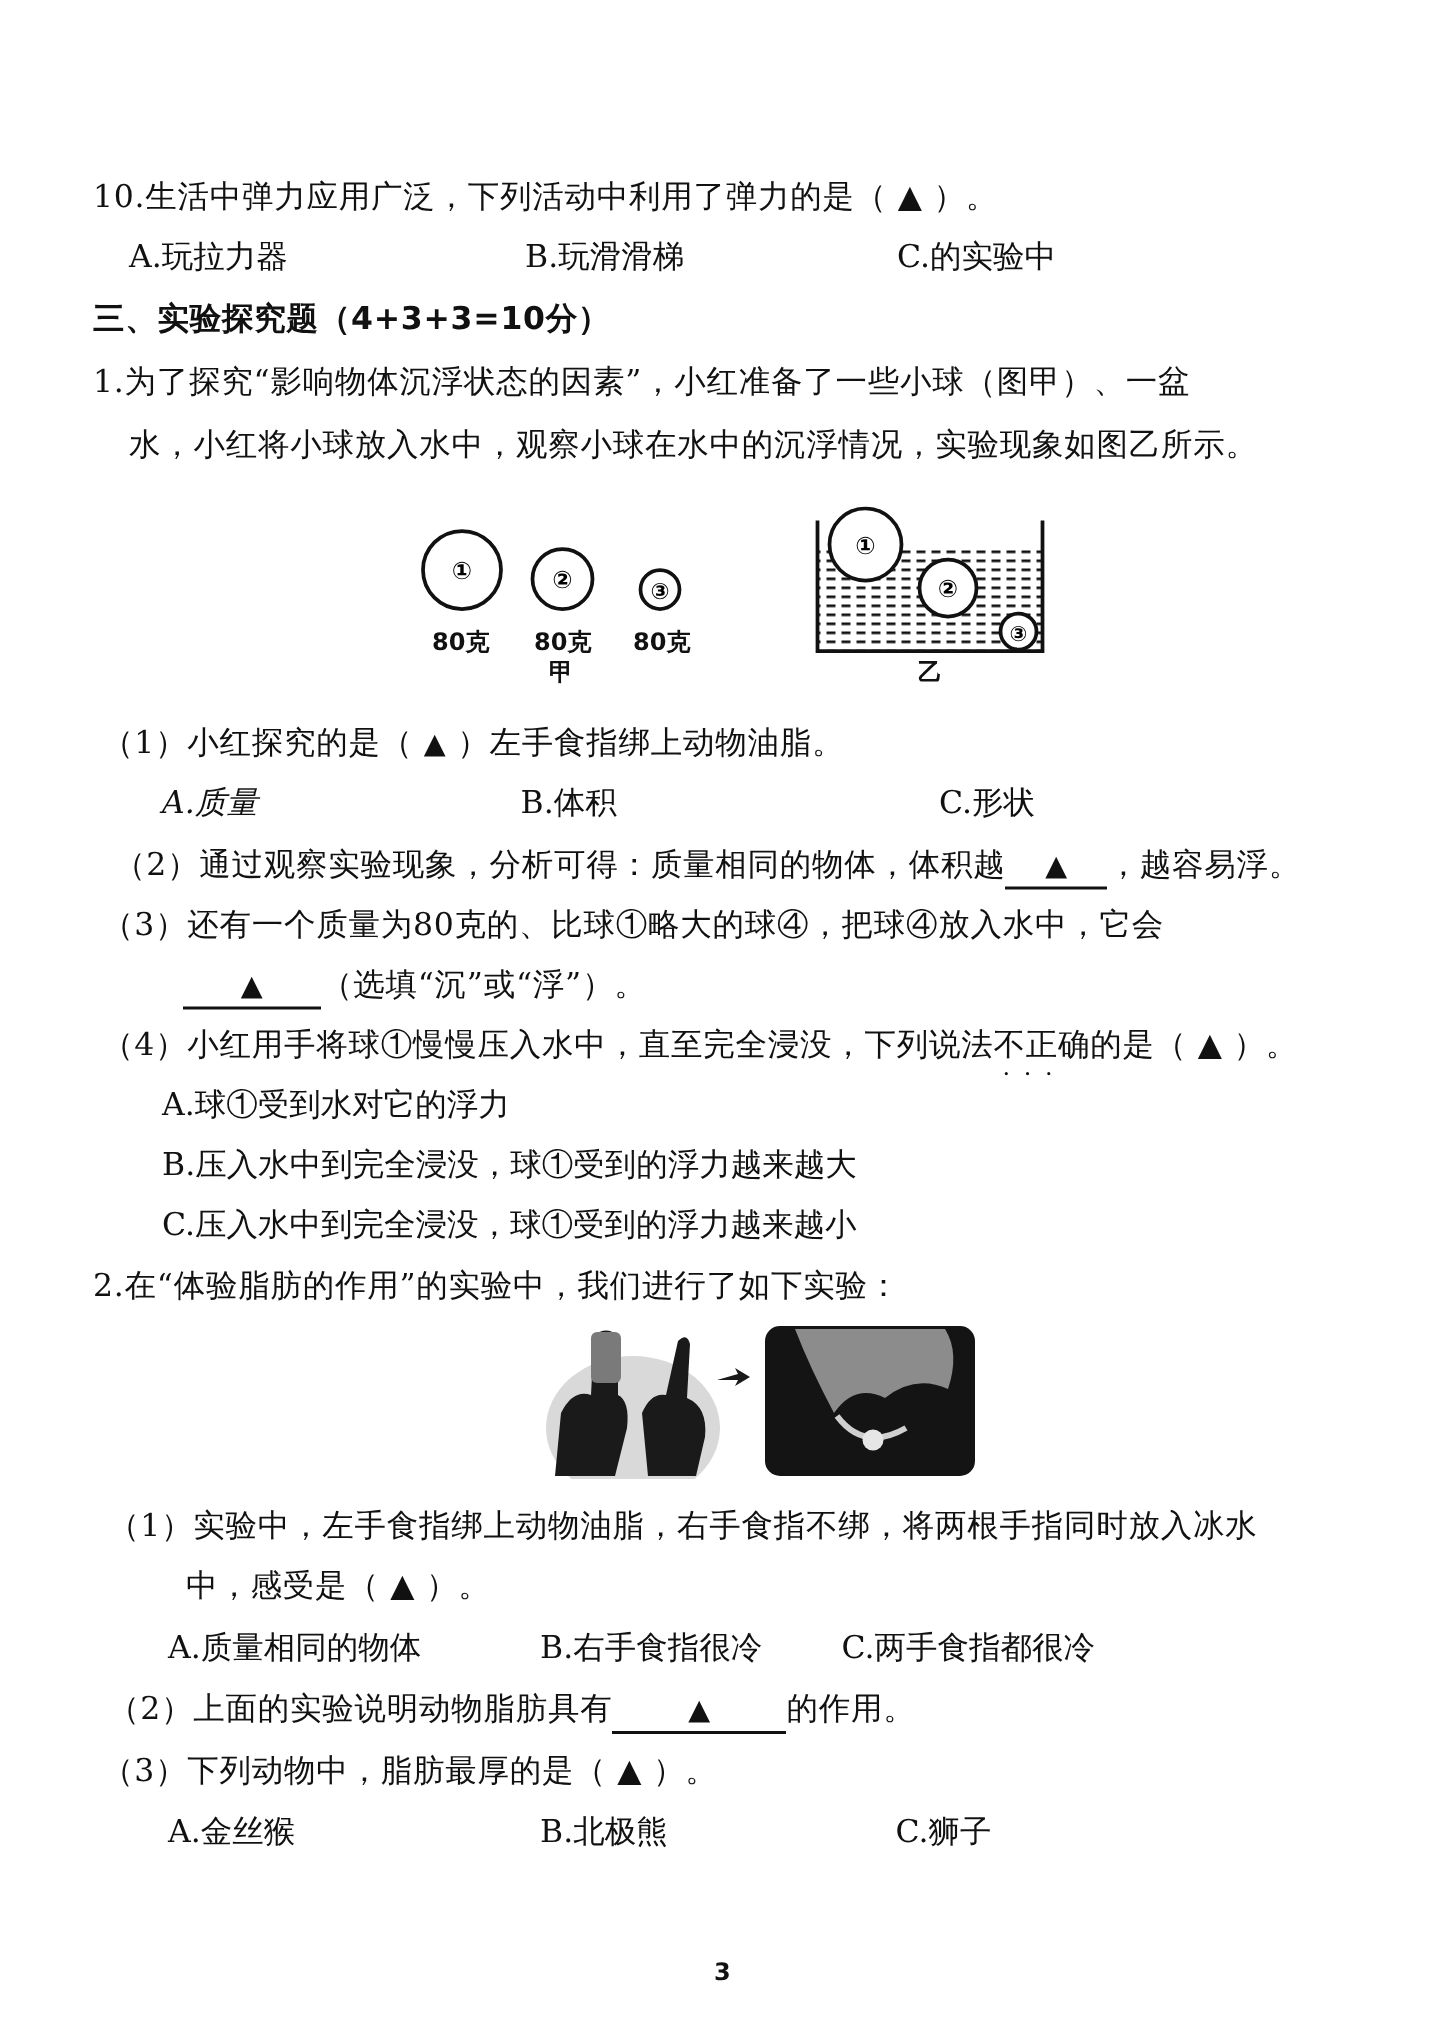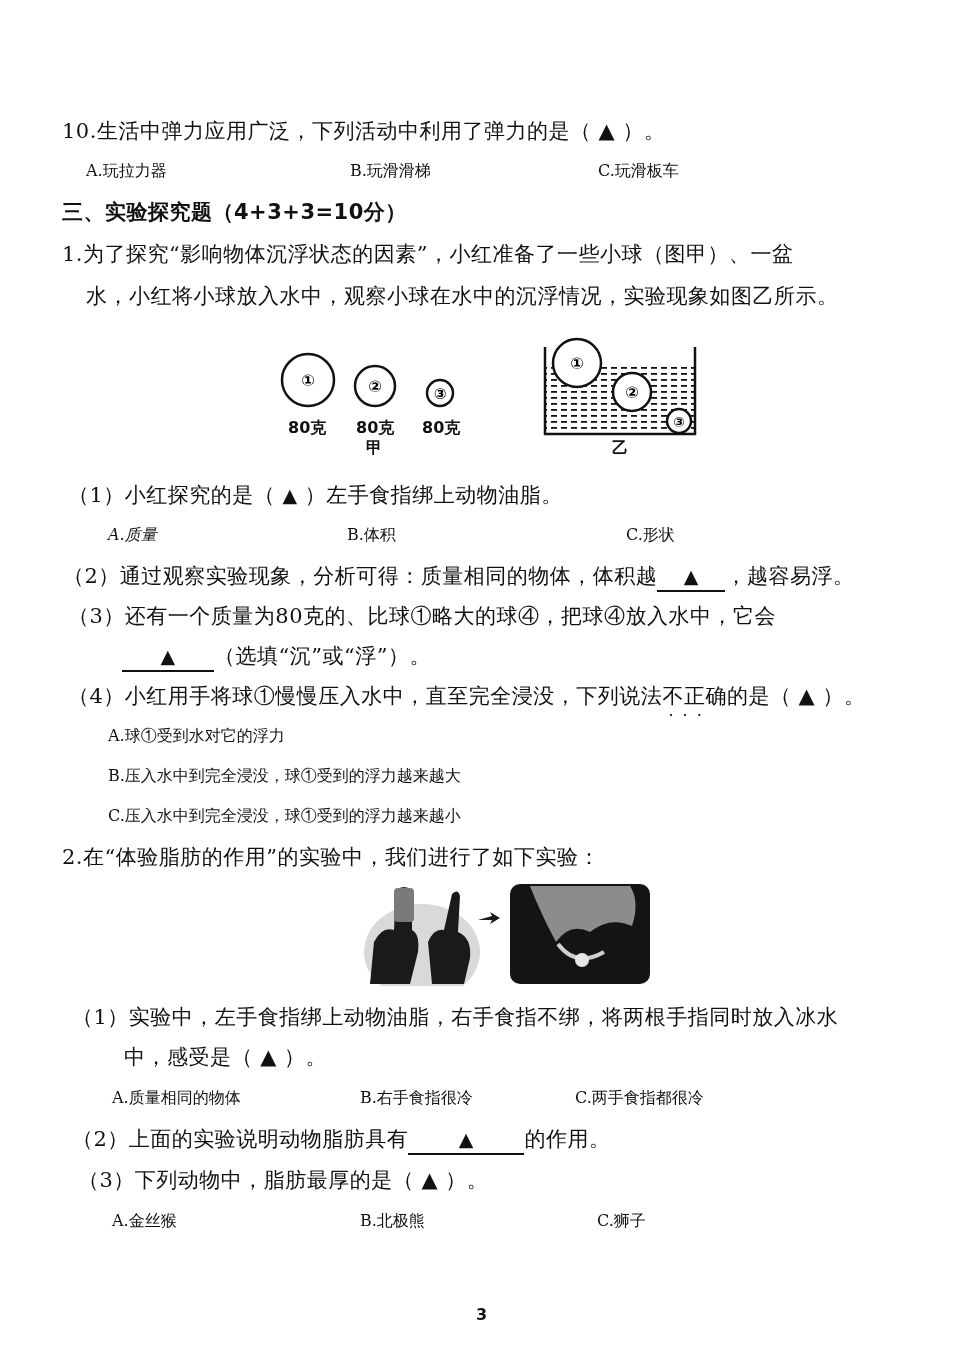--- a/index.html
+++ b/index.html
@@ -1,35 +1,35 @@
 <!DOCTYPE html>
 <html><head>
 <meta charset="utf-8">
 <style>
   html, body { margin: 0; padding: 0; background: #ffffff; }
   body { width: 960px; height: 1357px; position: relative; overflow: hidden;
          font-family: "DejaVu Serif", "Liberation Serif", serif; color: #111; }
   .line { position: absolute; font-size: 21px; line-height: 28px; white-space: nowrap; letter-spacing: 0.5px; }
   .bold { font-family: "DejaVu Sans", "Liberation Sans", sans-serif; font-weight: bold; }
-  .opt { position: absolute; font-size: 16px; line-height: 28px; white-space: nowrap; }
+  .opt { position: absolute; font-size: 21px; line-height: 28px; white-space: nowrap; }
   .tri { font-family: "DejaVu Sans", sans-serif; font-size: 19px; }
   .blank { display: inline-block; border-bottom: 2px solid #111; text-align: center; }
   .dots { position: relative; }
   .dots::after { content: "·  ·  ·"; position: absolute; left: 6px; top: 18px; font-size: 16px; letter-spacing: 2px; }
   .fig { position: absolute; }
   .pagenum { position: absolute; left: 476px; top: 1305px; font-family: "DejaVu Sans", sans-serif; font-weight: bold; font-size: 16px; }
   .figlabel { position: absolute; font-family: "DejaVu Sans", sans-serif; font-weight: bold; font-size: 16px; }
 </style>
 </head>
 <body>
 
 <div class="line" style="left:62px; top:117px;">10.生活中弹力应用广泛，下列活动中利用了弹力的是（ ▲ ）。</div>
 <div class="opt" style="left:86px; top:157px;">A.玩拉力器</div>
 <div class="opt" style="left:350px; top:157px;">B.玩滑滑梯</div>
-<div class="opt" style="left:598px; top:157px;">C.玩滑板车</div>
+<div class="opt" style="left:598px; top:157px;">C.的实验中</div>
 
 <div class="line bold" style="left:62px; top:198px;">三、实验探究题（4+3+3=10分）</div>
 
 <div class="line" style="left:62px; top:240px;">1.为了探究“影响物体沉浮状态的因素”，小红准备了一些小球（图甲）、一盆</div>
 <div class="line" style="left:86px; top:282px;">水，小红将小球放入水中，观察小球在水中的沉浮情况，实验现象如图乙所示。</div>
 
 <div class="fig" style="left:270px; top:345px; width:220px; height:115px;">
   <svg width="220" height="80" viewBox="0 0 220 80">
     <circle cx="38" cy="35" r="26" fill="none" stroke="#111" stroke-width="2.5"></circle>
     <text x="38" y="41" text-anchor="middle" font-size="16" font-family="DejaVu Sans" font-weight="bold">①</text>
@@ -63,21 +63,21 @@
   <div class="figlabel" style="left:72px; top:103px;">乙</div>
 </div>
 
 <div class="line" style="left:68px; top:481px;">
   <span>（1）小红探究的是（ </span><span class="tri">▲</span><span> ）左手食指绑上动物油脂。</span>
 </div>
 <div class="opt" style="left:108px; top:521px;font-style:italic;">A.质量</div>
 <div class="opt" style="left:347px; top:521px;">B.体积</div>
 <div class="opt" style="left:626px; top:521px;">C.形状</div>
 
-<div class="line" style="left:63px; top:562px;">
+<div class="line" style="left:76px; top:562px;">
   <span>（2）通过观察实验现象，分析可得：质量相同的物体，体积越</span><span class="blank tri" style="width:68px;">▲</span><span>，越容易浮。</span>
 </div>
 
 <div class="line" style="left:68px; top:602px;">（3）还有一个质量为80克的、比球①略大的球④，把球④放入水中，它会</div>
 <div class="line" style="left:122px; top:642px;">
   <span class="blank tri" style="width:92px;">▲</span><span>（选填“沉”或“浮”）。</span>
 </div>
 
 <div class="line" style="left:68px; top:682px;">
   <span>（4）小红用手将球①慢慢压入水中，直至完全浸没，下列说法</span><span class="dots">不正确</span><span>的是（ ▲ ）。</span>
@@ -99,24 +99,24 @@
     <path d="M170 4 Q180 30 196 60 Q210 40 230 50 Q250 34 272 44 Q280 20 270 4 Z" fill="#8c8c8c"></path>
     <path d="M198 62 Q216 86 244 70" fill="none" stroke="#cfcfcf" stroke-width="4"></path>
     <circle cx="222" cy="78" r="7" fill="#e6e6e6"></circle>
   </svg>
 </div>
 
 <div class="line" style="left:72px; top:1003px;">（1）实验中，左手食指绑上动物油脂，右手食指不绑，将两根手指同时放入冰水</div>
 <div class="line" style="left:124px; top:1043px;">中，感受是（ ▲ ）。</div>
 <div class="opt" style="left:112px; top:1084px;">A.质量相同的物体</div>
 <div class="opt" style="left:360px; top:1084px;">B.右手食指很冷</div>
-<div class="opt" style="left:575px; top:1084px;">C.两手食指都很冷</div>
+<div class="opt" style="left:561px; top:1084px;">C.两手食指都很冷</div>
 
 <div class="line" style="left:72px; top:1125px;">
   <span>（2）上面的实验说明动物脂肪具有</span><span class="blank tri" style="width:116px;">▲</span><span>的作用。</span>
 </div>
 
-<div class="line" style="left:78px; top:1166px;">（3）下列动物中，脂肪最厚的是（ ▲ ）。</div>
+<div class="line" style="left:68px; top:1166px;">（3）下列动物中，脂肪最厚的是（ ▲ ）。</div>
 <div class="opt" style="left:112px; top:1207px;">A.金丝猴</div>
 <div class="opt" style="left:360px; top:1207px;">B.北极熊</div>
 <div class="opt" style="left:597px; top:1207px;">C.狮子</div>
 
 <div class="pagenum">3</div>
 
 </body></html>

